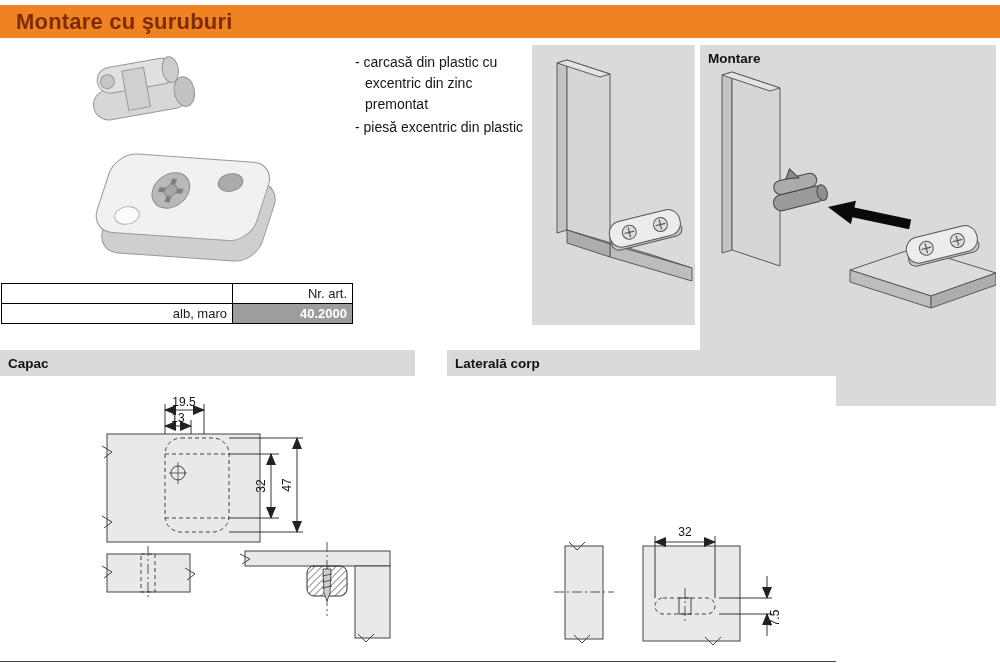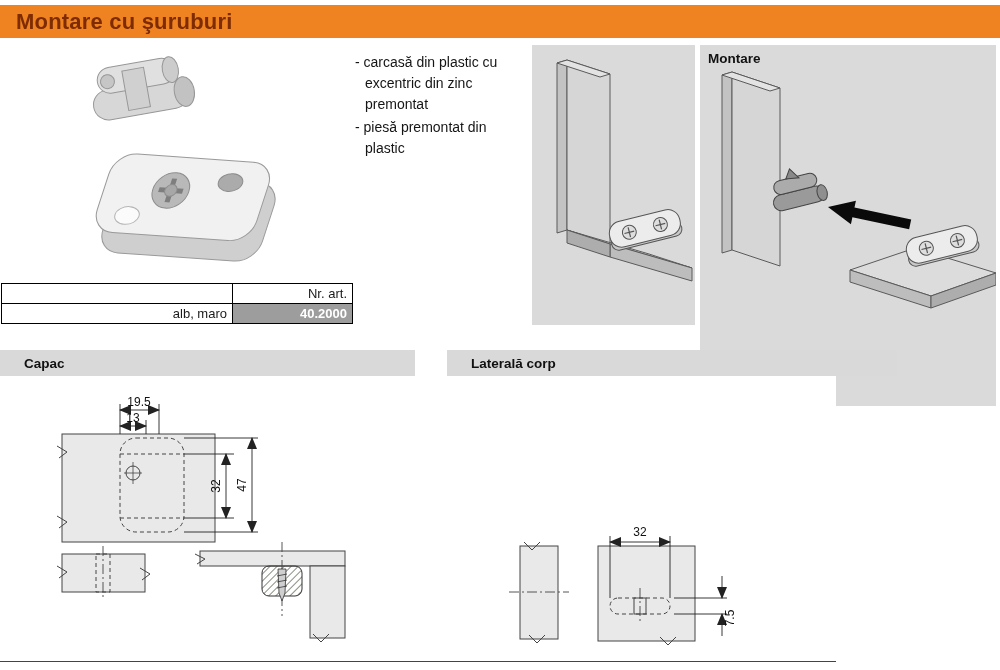--- a/index.html
+++ b/index.html
@@ -33,24 +33,24 @@
   }
   .order-table .cell-empty { width:231px; }
   .order-table .cell-nrart { width:120px; text-align:right; font-weight:normal; }
   .order-table .cell-label { text-align:right; }
   .order-table .cell-value {
     background:#9D9D9D; color:#fff; font-weight:bold; text-align:right;margin-top:39px;
   }
   .section-title {
     position:absolute; height:26px; background:#D9D9D9; display:flex; align-items:center;
   }
-  .section-title span { padding-left:24px; font-weight:bold; font-size:13.5px; color:#111; }
+  .section-title span { padding-left:8px; font-weight:bold; font-size:13.5px; color:#111; }
   .capac-title { left:0; top:350px; width:415px; }
   .laterala-title { left:447px; top:350px; width:450px; }
-  .drawing { position:absolute; background:#fff; }
+  .drawing { position:absolute; background:#fff;padding-left:45px; }
   .capac-drawing { left:0; top:376px; width:415px; height:285px; }
   .laterala-drawing { left:425px; top:376px; width:411px; height:285px; }
   .bottom-rule { position:absolute; left:0; top:661px; width:836px; height:1px; background:#444; }
   svg text { font-family:"Liberation Sans", sans-serif; font-size:12px; fill:#111; }
   .dims line { stroke:#222; stroke-width:0.9; fill:none; }
   .cl { stroke-dasharray:10 3 2 3; stroke-width:0.9; }
 </style>
 </head>
 <body>
 
@@ -81,21 +81,21 @@
           <circle cx="172" cy="128" r="18" fill="#b9b9b9" stroke="#8d8d8d"></circle>
           <path d="M172,116 v24 M160,128 h24" stroke="#7e7e7e" stroke-width="5" fill="none"></path>
           <circle cx="172" cy="128" r="6" fill="#a7a7a7" stroke="#8d8d8d"></circle>
         </g>
       </g>
     </svg>
   </div>
 
   <div class="description">
     <div class="desc-item">- carcasă din plastic cu excentric din zinc premontat</div>
-    <div class="desc-item">- piesă premontat din plastic</div>
+    <div class="desc-item">- piesă excentric din plastic</div>
   </div>
 
   <div class="panel panel-a">
     <svg width="163" height="280" viewBox="0 0 163 280">
       <g>
         <polygon points="25,18 35,15 35,185 25,188" fill="#c3c3c3" stroke="#5a5a5a"></polygon>
         <polygon points="35,15 78,29 78,199 35,185" fill="#d6d6d6" stroke="#5a5a5a"></polygon>
         <polygon points="25,18 35,15 78,29 68,32" fill="#e3e3e3" stroke="#5a5a5a"></polygon>
       </g>
       <g>

